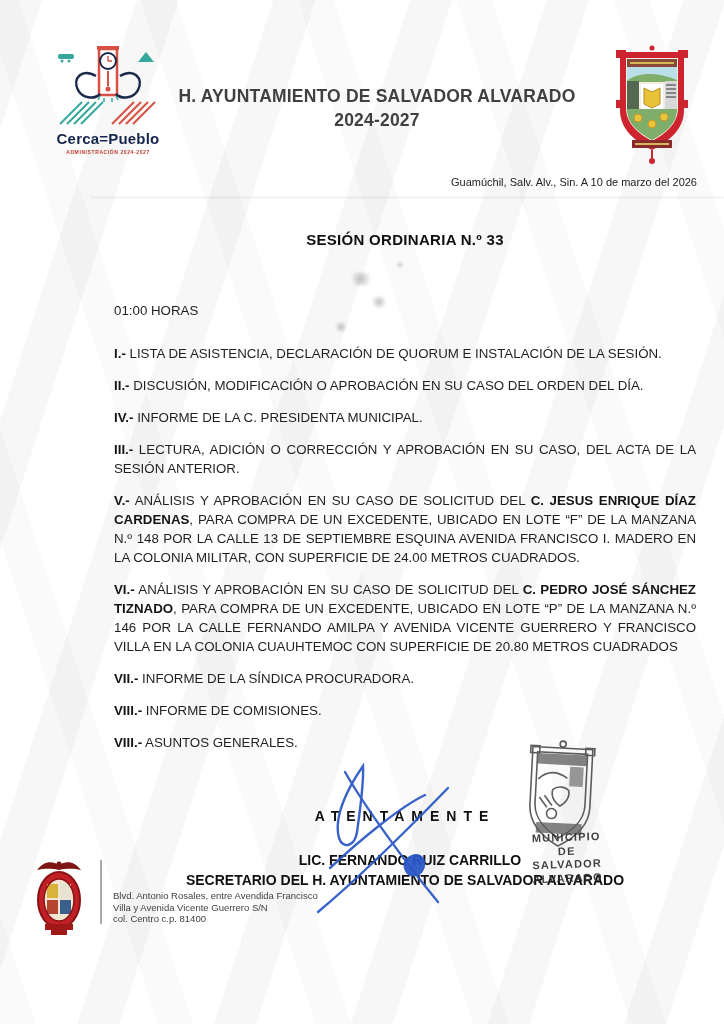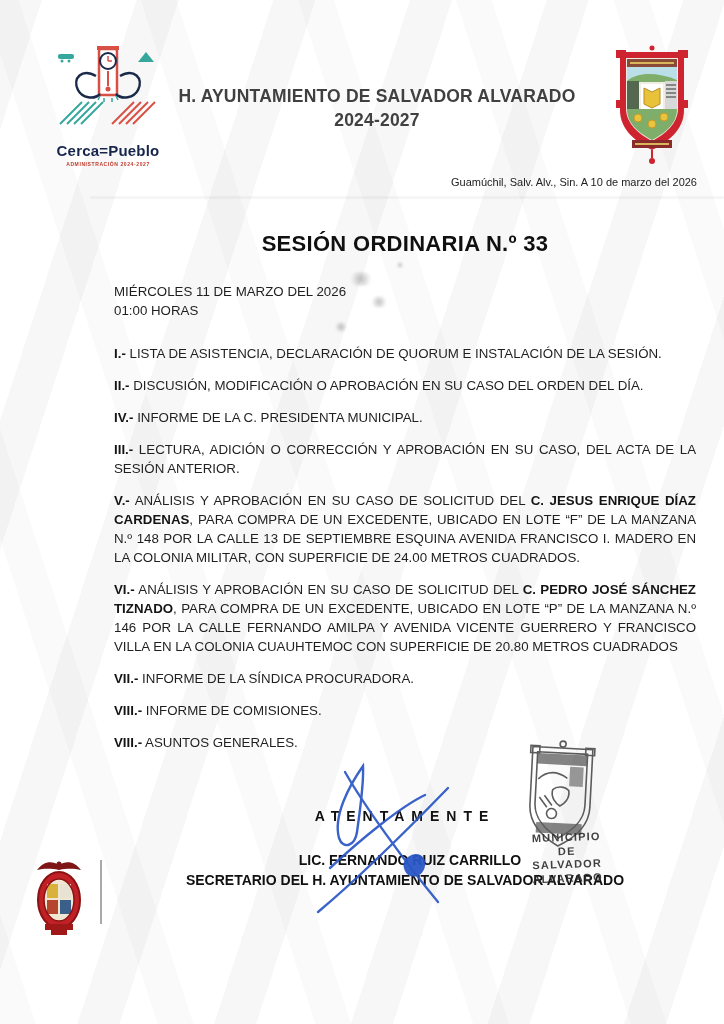--- a/index.html
+++ b/index.html
@@ -8,30 +8,30 @@
     font-family:"Liberation Sans",sans-serif;color:#1f1f1f;
   }
   .page::before{
     content:"";position:absolute;inset:0;pointer-events:none;
     background:
       repeating-linear-gradient(108deg, rgba(0,0,0,0.030) 0 40px, rgba(0,0,0,0) 40px 130px),
       repeating-linear-gradient(72deg, rgba(0,0,0,0.018) 0 34px, rgba(0,0,0,0) 34px 150px);
   }
   
   .logo-left{position:absolute;left:50px;top:44px;width:116px;text-align:center;}
-  .brand-name{font-weight:bold;font-size:15px;letter-spacing:.2px;color:#16254c;margin-top:12px;}
+  .brand-name{font-weight:bold;font-size:15px;letter-spacing:.2px;color:#16254c;margin-top:0;}
   .brand-sub{font-size:5px;letter-spacing:.6px;color:#c0392b;font-weight:bold;margin-top:2px;}
   .header-title{position:absolute;left:150px;right:120px;top:84px;text-align:center;
     font-weight:bold;font-size:17.5px;line-height:24px;color:#404040;letter-spacing:.2px;}
   .logo-right{position:absolute;left:614px;top:44px;}
   .crease{position:absolute;left:90px;right:0;top:196px;height:3px;background:rgba(0,0,0,0.035);border-radius:2px;}
   .dateline{position:absolute;right:27px;top:176px;font-size:11px;color:#222;}
   
   .session-title{position:absolute;left:114px;width:582px;top:231px;text-align:center;
-    font-weight:bold;font-size:22px;letter-spacing:.3px;color:#101010;}
+    font-weight:bold;font-size:15px;letter-spacing:.3px;color:#101010;}
   .content{position:absolute;left:114px;top:282px;width:582px;font-size:13.3px;line-height:19px;}
   .session-when{margin:0 0 24px 0;}
   .agenda-item{margin:4px 0 13px 0;text-align:justify;}
   .agenda-item b{color:#141414;}
   
   .atentamente{position:absolute;left:114px;width:582px;top:808px;text-align:center;
     font-weight:bold;font-size:14px;letter-spacing:7px;color:#101010;}
   .sig-name{position:absolute;left:60px;width:700px;top:852px;text-align:center;
     font-weight:bold;font-size:14px;color:#101010;}
   .sig-role{position:absolute;left:60px;width:690px;top:872px;text-align:center;
@@ -122,21 +122,21 @@
   </div>
 
   <div class="crease"></div>
 
   <div class="dateline">Guamúchil, Salv. Alv., Sin. A 10 de marzo del 2026</div>
 
   <div class="session-title">SESIÓN ORDINARIA N.º 33</div>
 
   <div class="content">
     <p class="session-when">
-      <span>MIÉRCOLES 11 DE MARZO DEL 2026</span><br>
+      <br>
       <span>01:00 HORAS</span>
     </p>
     <div id="agenda-list">
         <p class="agenda-item"><b class="it-num">I.-</b><span class="it-pre"> LISTA DE ASISTENCIA, DECLARACIÓN DE QUORUM E INSTALACIÓN DE LA SESIÓN.</span><b class="it-bold"></b><span class="it-post"></span></p>
         <p class="agenda-item"><b class="it-num">II.-</b><span class="it-pre"> DISCUSIÓN, MODIFICACIÓN O APROBACIÓN EN SU CASO DEL ORDEN DEL DÍA.</span><b class="it-bold"></b><span class="it-post"></span></p>
         <p class="agenda-item"><b class="it-num">IV.-</b><span class="it-pre"> INFORME DE LA C. PRESIDENTA MUNICIPAL.</span><b class="it-bold"></b><span class="it-post"></span></p>
         <p class="agenda-item"><b class="it-num">III.-</b><span class="it-pre"> LECTURA, ADICIÓN O CORRECCIÓN Y APROBACIÓN EN SU CASO, DEL ACTA DE LA SESIÓN ANTERIOR.</span><b class="it-bold"></b><span class="it-post"></span></p>
         <p class="agenda-item"><b class="it-num">V.-</b><span class="it-pre"> ANÁLISIS Y APROBACIÓN EN SU CASO DE SOLICITUD DEL </span><b class="it-bold">C. JESUS ENRIQUE DÍAZ CARDENAS</b><span class="it-post">, PARA COMPRA DE UN EXCEDENTE, UBICADO EN LOTE “F” DE LA MANZANA N.º 148 POR LA CALLE 13 DE SEPTIEMBRE ESQUINA AVENIDA FRANCISCO I. MADERO EN LA COLONIA MILITAR, CON SUPERFICIE DE 24.00 METROS CUADRADOS.</span></p>
         <p class="agenda-item"><b class="it-num">VI.-</b><span class="it-pre"> ANÁLISIS Y APROBACIÓN EN SU CASO DE SOLICITUD DEL </span><b class="it-bold">C. PEDRO JOSÉ SÁNCHEZ TIZNADO</b><span class="it-post">, PARA COMPRA DE UN EXCEDENTE, UBICADO EN LOTE “P” DE LA MANZANA N.º 146 POR LA CALLE FERNANDO AMILPA Y AVENIDA VICENTE GUERRERO Y FRANCISCO VILLA EN LA COLONIA CUAUHTEMOC CON SUPERFICIE DE 20.80 METROS CUADRADOS</span></p>
         <p class="agenda-item"><b class="it-num">VII.-</b><span class="it-pre"> INFORME DE LA SÍNDICA PROCURADORA.</span><b class="it-bold"></b><span class="it-post"></span></p>
@@ -193,19 +193,24 @@
       <rect x="14" y="28" width="11" height="14" fill="#d8b23a"></rect>
       <rect x="27" y="28" width="11" height="14" fill="#e8e2d2"></rect>
       <rect x="14" y="44" width="11" height="14" fill="#b5452f"></rect>
       <rect x="27" y="44" width="11" height="14" fill="#3a5f8a"></rect>
       <ellipse cx="26" cy="44" rx="15" ry="21" fill="none" stroke="#8a1212" stroke-width="1.5"></ellipse>
       <rect x="12" y="68" width="28" height="6" fill="#a01818"></rect>
       <rect x="18" y="74" width="16" height="5" fill="#a01818"></rect>
     </svg>
   </div>
   <div class="footer-divider"></div>
+  <div class="address">
+    <div>Blvd. Antonio Rosales, entre Avendida Francisco</div>
+    <div>Villa y Avenida Vicente Guerrero S/N</div>
+    <div>col. Centro c.p. 81400</div>
+  </div>
 
   <div class="smudge" style="left:348px;top:272px;width:26px;height:14px;"></div>
   <div class="smudge" style="left:370px;top:296px;width:18px;height:12px;"></div>
   <div class="smudge" style="left:334px;top:322px;width:14px;height:10px;"></div>
   <div class="smudge" style="left:396px;top:262px;width:8px;height:6px;"></div>
 
 </div>
 
 </body></html>

